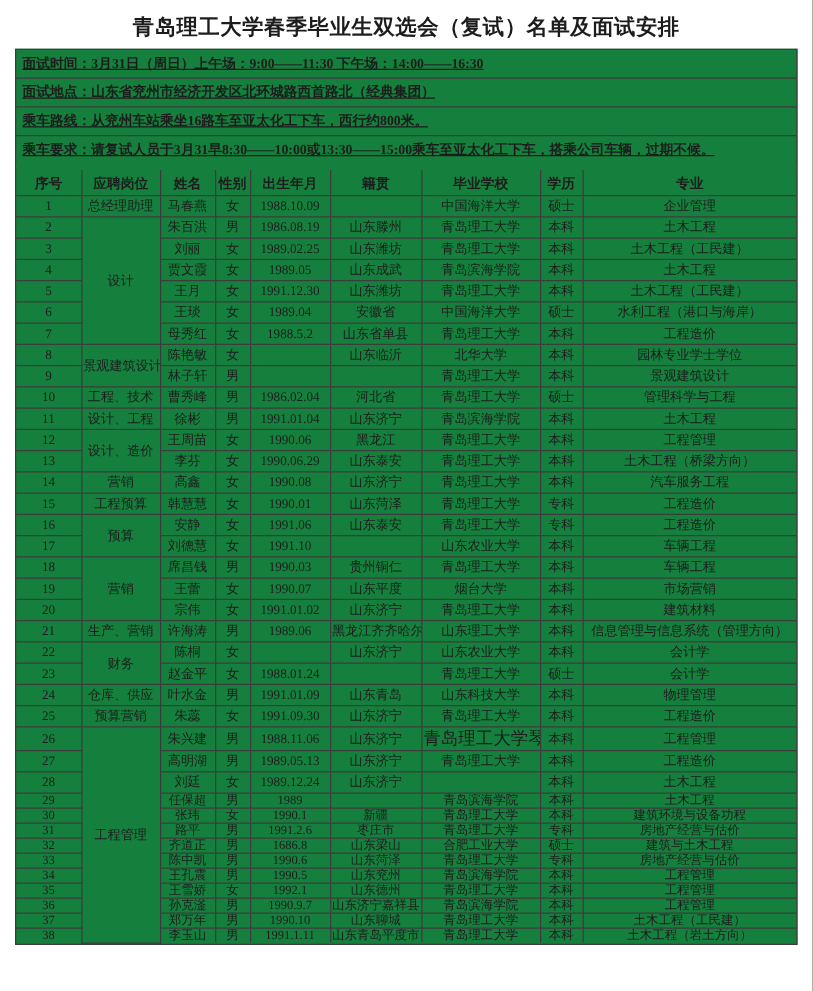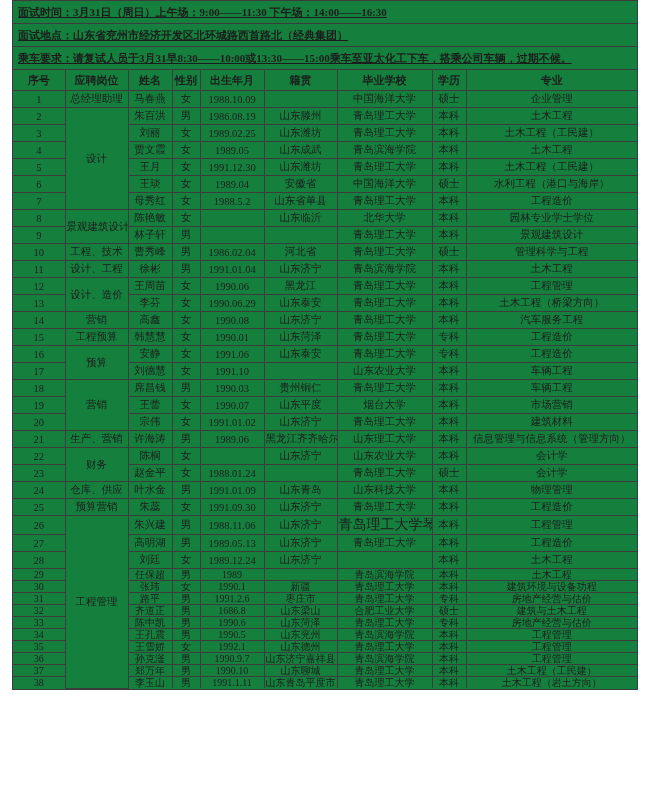--- a/index.html
+++ b/index.html
@@ -37,27 +37,29 @@
   table.roster tr:last-child td{border-bottom:none;}
   .footer{
     position:absolute;right:48px;top:752px;text-align:center;
     font-size:11px;line-height:16px;
   }
 </style>
 </head>
 <body>
 
 <div>
+  <div class="page-title">青岛理工大学春季毕业生双选会（复试）名单及面试安排</div>
 
   <div class="sheet">
     <div class="info-line"><span>面试时间：3月31日（周日）上午场：9:00——11:30 下午场：14:00——16:30</span></div>
     <div class="info-line"><span>面试地点：山东省兖州市经济开发区北环城路西首路北（经典集团）</span></div>
+    <div class="info-line"><span>乘车路线：从兖州车站乘坐16路车至亚太化工下车，西行约800米。</span></div>
     <div class="info-line" style="border-bottom:none;"><span>乘车要求：请复试人员于3月31早8:30——10:00或13:30——15:00乘车至亚太化工下车，搭乘公司车辆，过期不候。</span></div>
 
-    <table class="roster" style="border-top:1px solid #15803d;">
+    <table class="roster" style="border-top:5px solid #15803d;">
       <colgroup id="roster-cols">
           <col style="width: 52px;">
           <col style="width: 63px;">
           <col style="width: 44px;">
           <col style="width: 28px;">
           <col style="width: 64px;">
           <col style="width: 73px;">
           <col style="width: 95px;">
           <col style="width: 34px;">
           <col style="width: 171px;">

